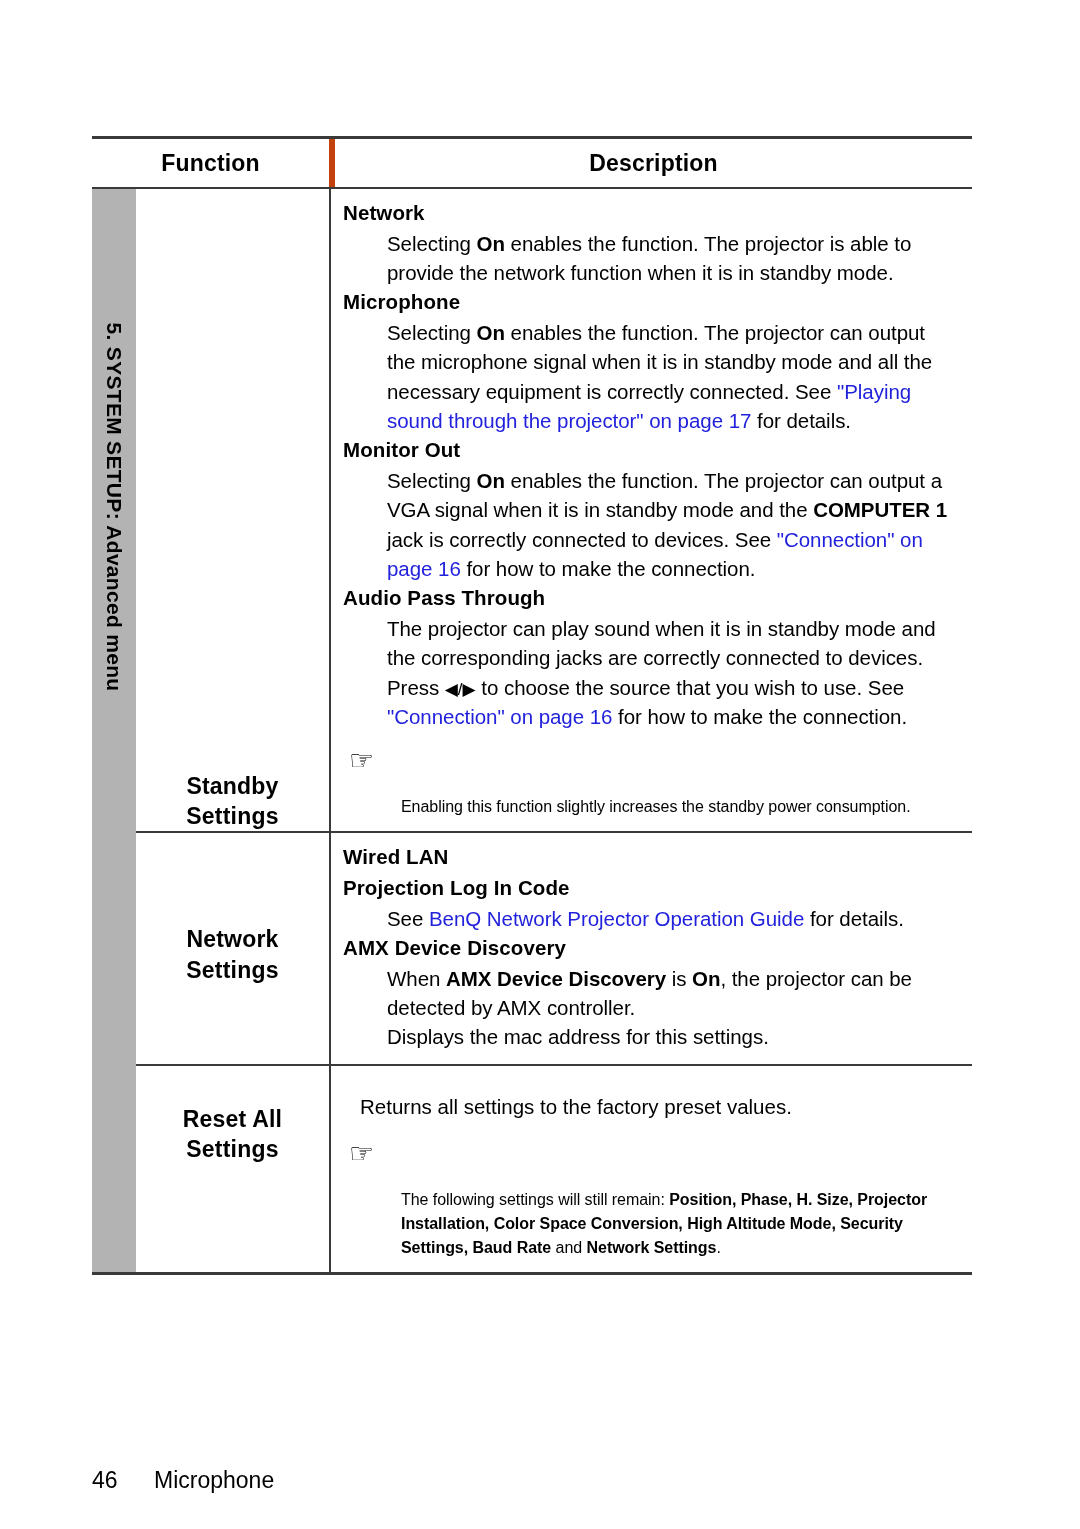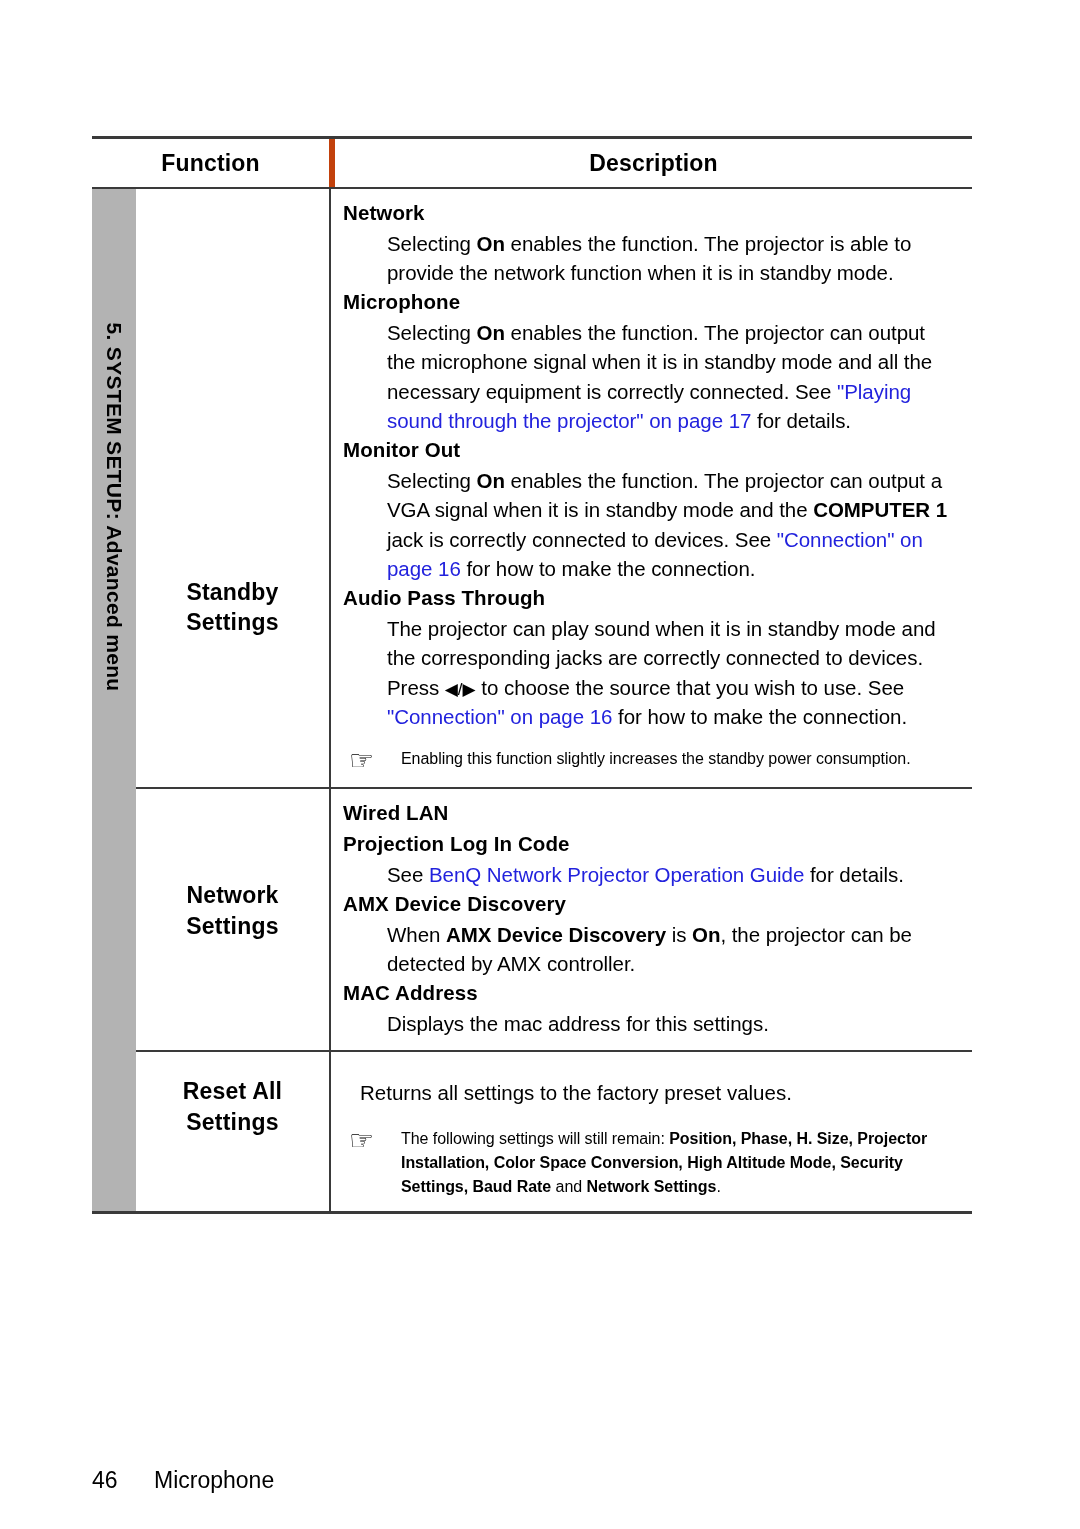--- a/index.html
+++ b/index.html
@@ -112,23 +112,23 @@
     letter-spacing: .2px;
   }
   .cell-desc {
     flex: 1;
     box-sizing: border-box;
     border-left: 2px solid #3a3a3a;
     padding: 9px 14px 12px 12px;
   }
 
   
-  .row-standby .cell-fn { justify-content: center; padding-top: 238px; }
+  .row-standby .cell-fn { justify-content: flex-end; padding-top: 238px; }
   .row-network .cell-fn { justify-content: flex-start; padding-top: 91px; }
-  .row-reset  .cell-fn { justify-content: flex-start; padding-top: 24px; }
+  .row-reset  .cell-fn { justify-content: flex-start; padding-top: 38px; }
 
   
   .sub-title {
     font-size: 20.5px;
     font-weight: bold;
     letter-spacing: .1px;
     margin: 0 0 1px 0;
     line-height: 1.45;
   }
   .para {
@@ -155,20 +155,21 @@
     line-height: 1;
     padding-top: 2px;
     padding-left: 6px;
     color: #000;
   }
   .note .note-text {
     font-size: 16px;
     line-height: 1.5;
     letter-spacing: -.05px;
     padding-top: 2px;
+    margin-top: 48px;
   }
 
   .plain-line {
     font-size: 20.5px;
     line-height: 1.43;
     margin: 17px;
   }
 
   
   .footer {
@@ -251,21 +252,20 @@
             <div class="sub-title">Projection Log In Code</div>
             <p class="para"><span>See </span><span class="lnk">BenQ Network Projector Operation Guide</span><span> for details.</span></p>
           </div>
 
           <div>
             <div class="sub-title">AMX Device Discovery</div>
             <p class="para"><span>When </span><b>AMX Device Discovery</b><span> is </span><b>On</b><span>, the projector can be detected by AMX controller.</span></p>
           </div>
 
           <div>
-            <div class="sub-title">MAC Address</div>
             <p class="para">Displays the mac address for this settings.</p>
           </div>
 
         </div>
       </div>
 
       <div class="row row-reset">
         <div class="cell-fn">
           <span class="fn-label">Reset All</span>
           <span class="fn-label">Settings</span>

